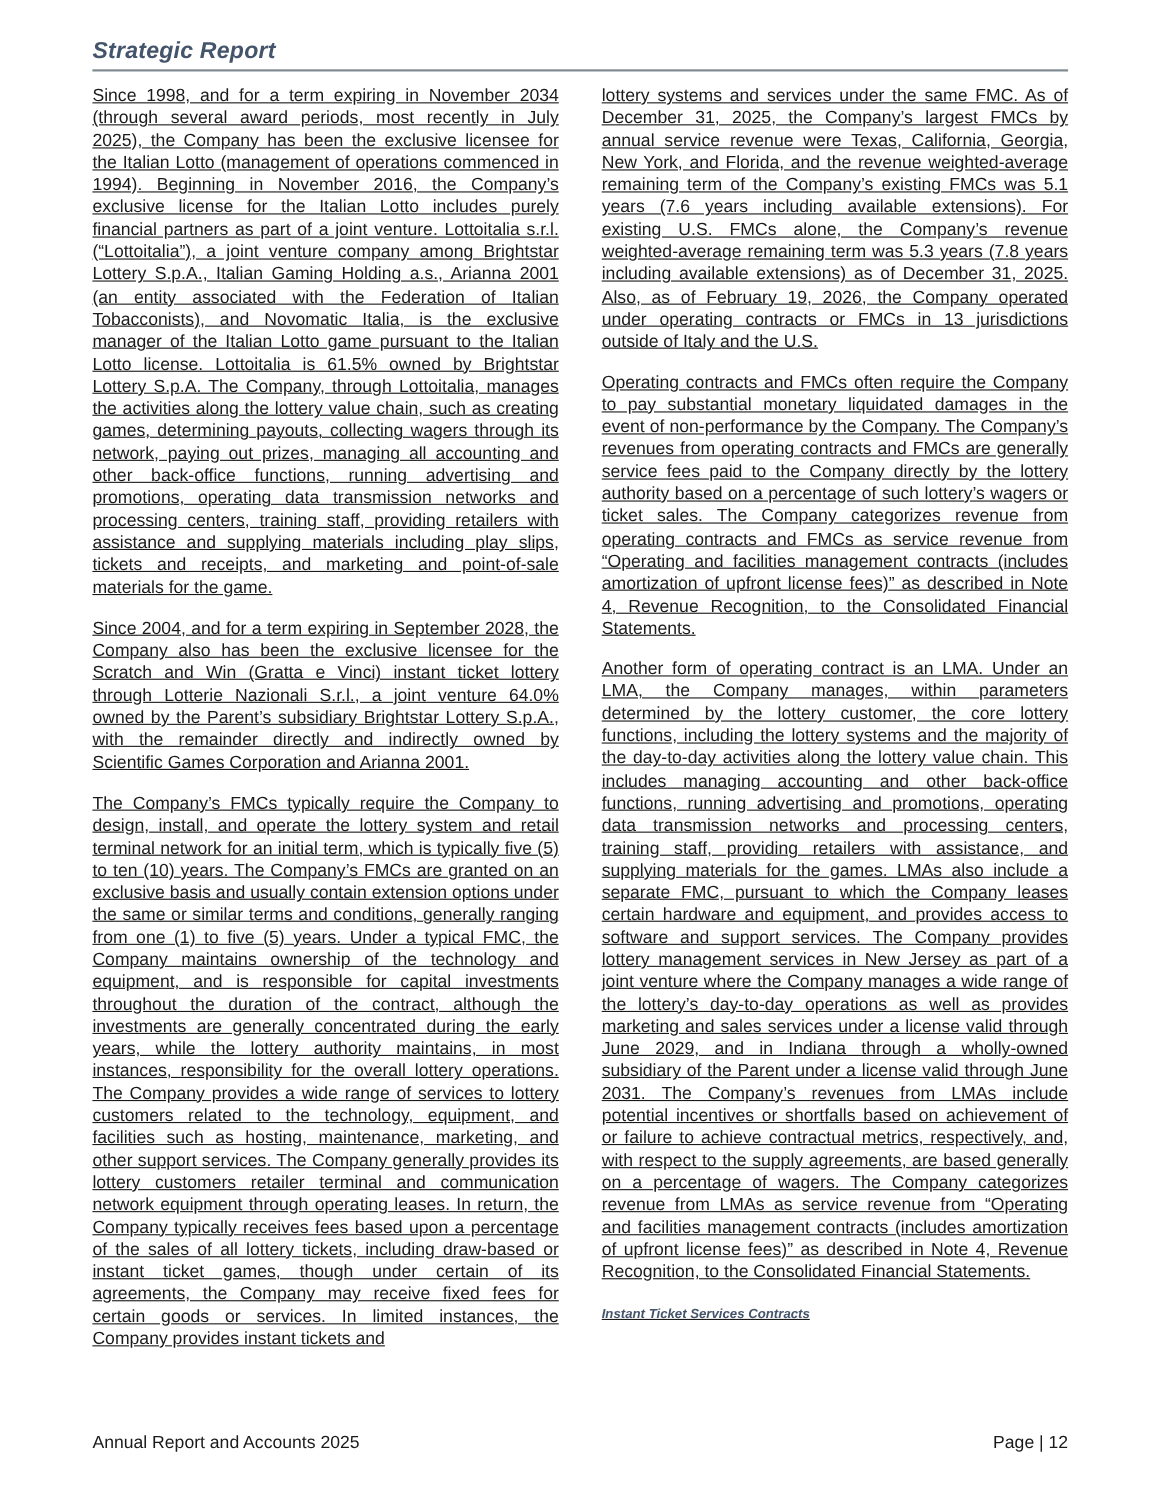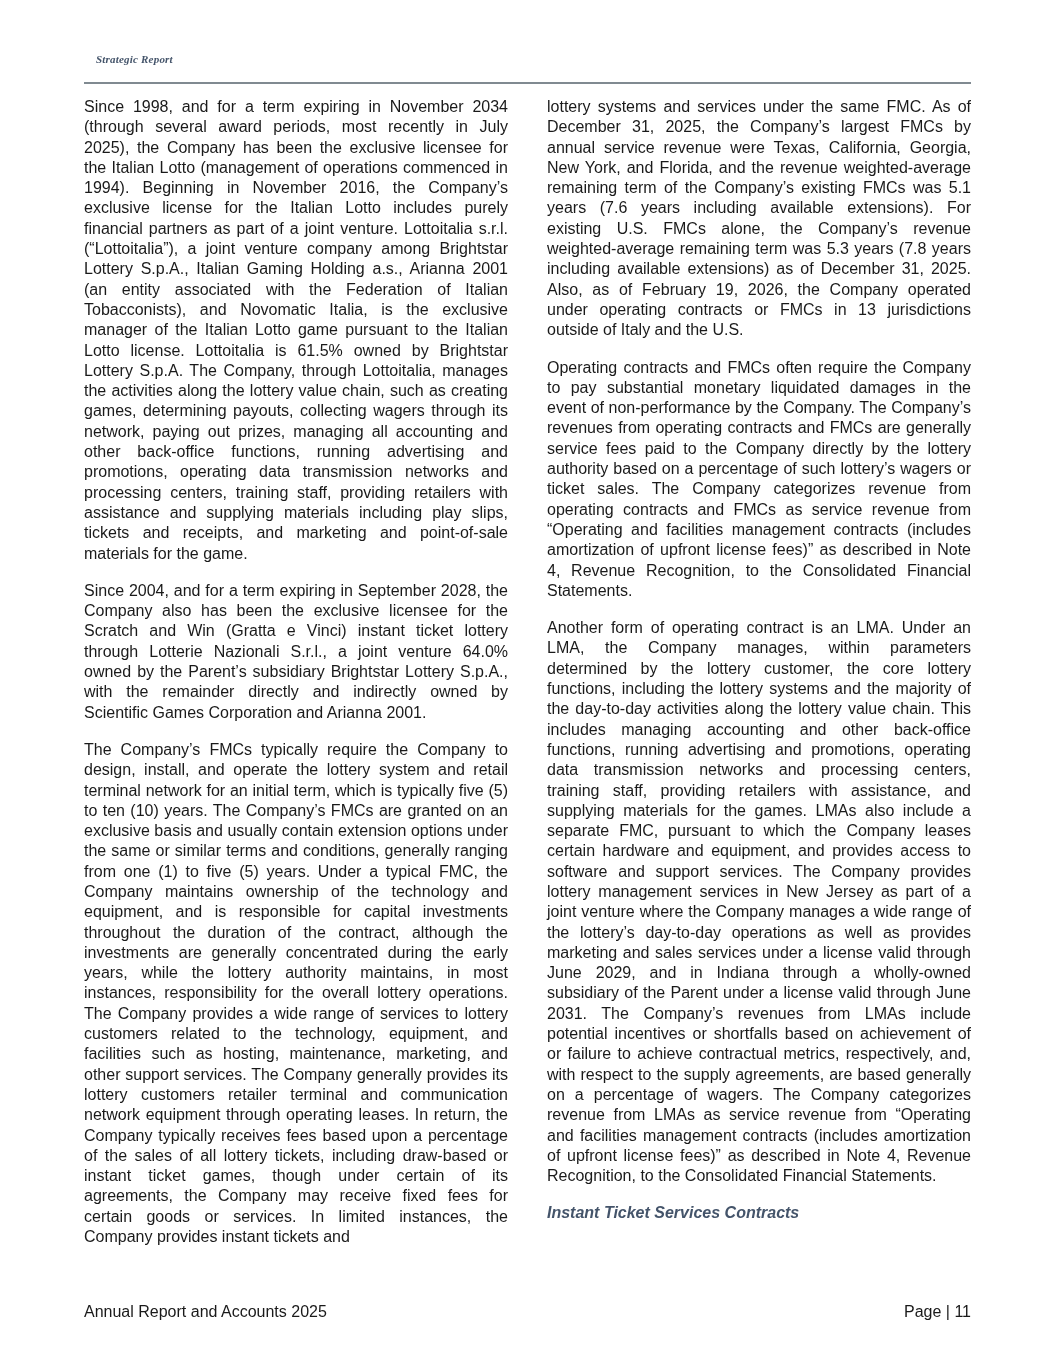--- a/index.html
+++ b/index.html
@@ -14,53 +14,53 @@
     background:#ffffff;
     font-family:"Liberation Sans", sans-serif;
     color:var(--body);
     overflow:hidden;
     box-sizing:border-box;
   }
   .header{
     padding:36px 84px 0 84px;
   }
   .page-title{
-    margin:12px;
-    font-size:11px;
+    margin:0;
+    font-size:21px;
     font-weight:bold;
     font-style:italic;
     color:var(--heading);
     line-height:22px;
     letter-spacing:0.2px;
-    font-family:Liberation Serif, serif;
   }
   .header-rule{
     height:2px;
     background:var(--rule);
     margin-top:5px;
   }
   .columns{
     display:flex;
     gap:39px;
     padding:13px 84px 0 84px;
     font-size:16px;
     line-height:20.3px;
     text-align:justify;
+    text-decoration:underline;
   }
   .col{
     width:424px;
     flex:0 0 424px;
   }
   .col p{
     margin:0 0 17px 0;
   }
   .col p:last-child{margin-bottom:0;}
   .subheading{
     margin:17px 0 4px 0;
-    font-size:16px;
+    font-size:12px;
     line-height:20.3px;
     font-weight:bold;
     font-style:italic;
     color:var(--heading);
   }
   .footer{
     position:absolute;
     left:84px;right:84px;top:1302px;
     display:flex;
     justify-content:space-between;
@@ -92,16 +92,16 @@
       <p>lottery systems and services under the same FMC. As of December 31, 2025, the Company’s largest FMCs by annual service revenue were Texas, California, Georgia, New York, and Florida, and the revenue weighted-average remaining term of the Company’s existing FMCs was 5.1 years (7.6 years including available extensions). For existing U.S. FMCs alone, the Company’s revenue weighted-average remaining term was 5.3 years (7.8 years including available extensions) as of December 31, 2025. Also, as of February 19, 2026, the Company operated under operating contracts or FMCs in 13 jurisdictions outside of Italy and the U.S.</p>
       <p>Operating contracts and FMCs often require the Company to pay substantial monetary liquidated damages in the event of non-performance by the Company. The Company’s revenues from operating contracts and FMCs are generally service fees paid to the Company directly by the lottery authority based on a percentage of such lottery’s wagers or ticket sales. The Company categorizes revenue from operating contracts and FMCs as service revenue from “Operating and facilities management contracts (includes amortization of upfront license fees)” as described in Note 4, Revenue Recognition, to the Consolidated Financial Statements.</p>
       <p>Another form of operating contract is an LMA. Under an LMA, the Company manages, within parameters determined by the lottery customer, the core lottery functions, including the lottery systems and the majority of the day-to-day activities along the lottery value chain. This includes managing accounting and other back-office functions, running advertising and promotions, operating data transmission networks and processing centers, training staff, providing retailers with assistance, and supplying materials for the games. LMAs also include a separate FMC, pursuant to which the Company leases certain hardware and equipment, and provides access to software and support services. The Company provides lottery management services in New Jersey as part of a joint venture where the Company manages a wide range of the lottery’s day-to-day operations as well as provides marketing and sales services under a license valid through June 2029, and in Indiana through a wholly-owned subsidiary of the Parent under a license valid through June 2031. The Company’s revenues from LMAs include potential incentives or shortfalls based on achievement of or failure to achieve contractual metrics, respectively, and, with respect to the supply agreements, are based generally on a percentage of wagers. The Company categorizes revenue from LMAs as service revenue from “Operating and facilities management contracts (includes amortization of upfront license fees)” as described in Note 4, Revenue Recognition, to the Consolidated Financial Statements.</p>
       <h2 class="subheading">Instant Ticket Services Contracts</h2>
     </div>
 
   </div>
 
   <div class="footer">
     <span>Annual Report and Accounts 2025</span>
-    <span>Page | 11</span>
+    <span>Page | 12</span>
   </div>
 
 </div>
 
 </body></html>

